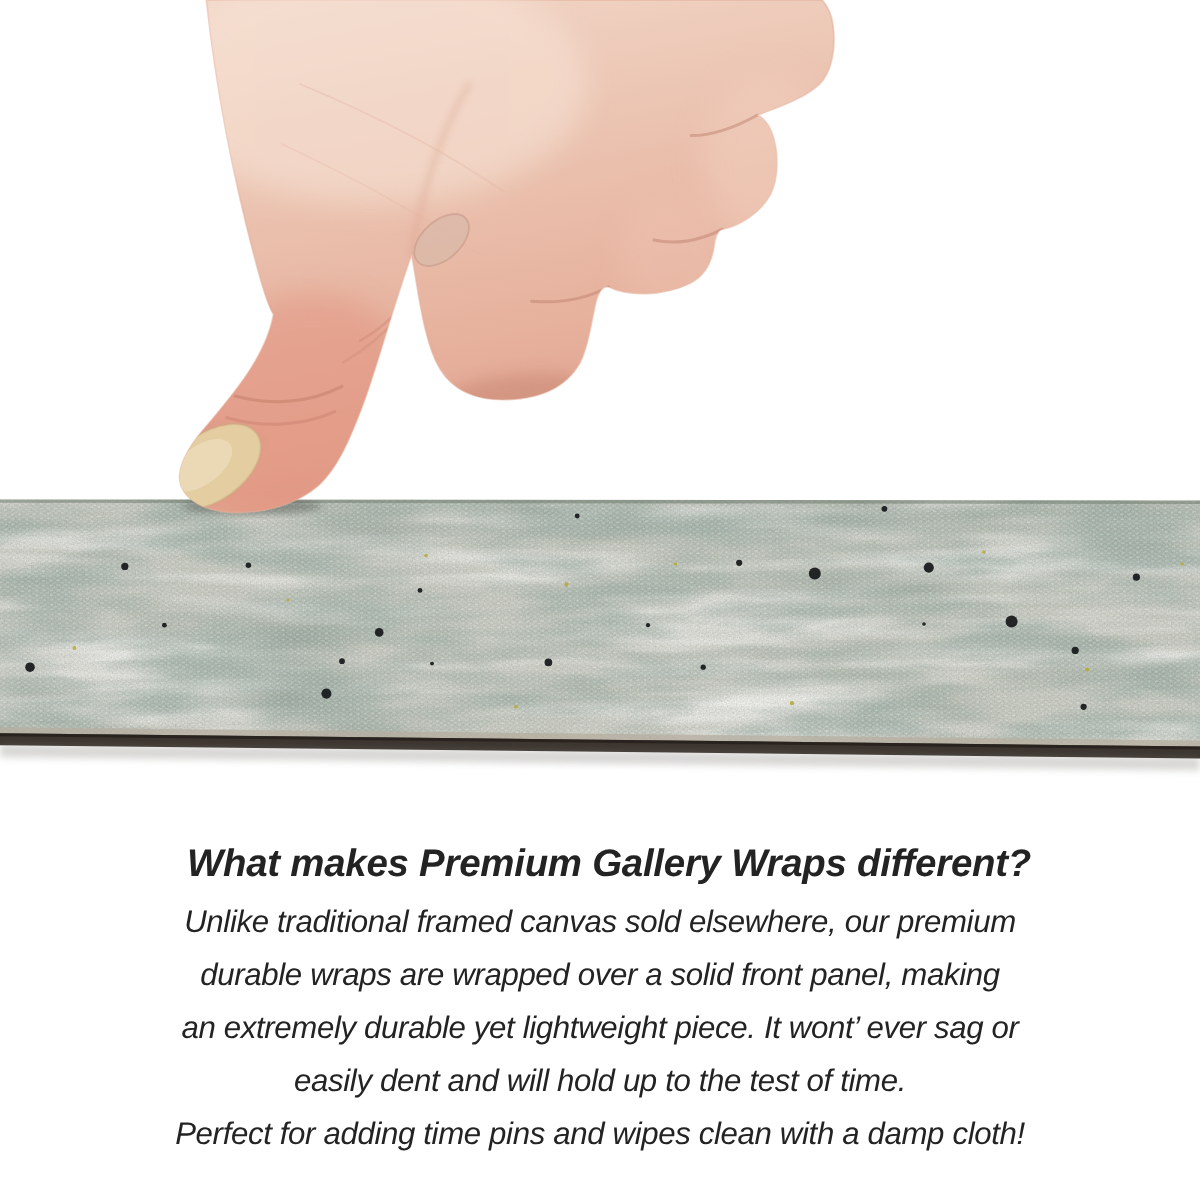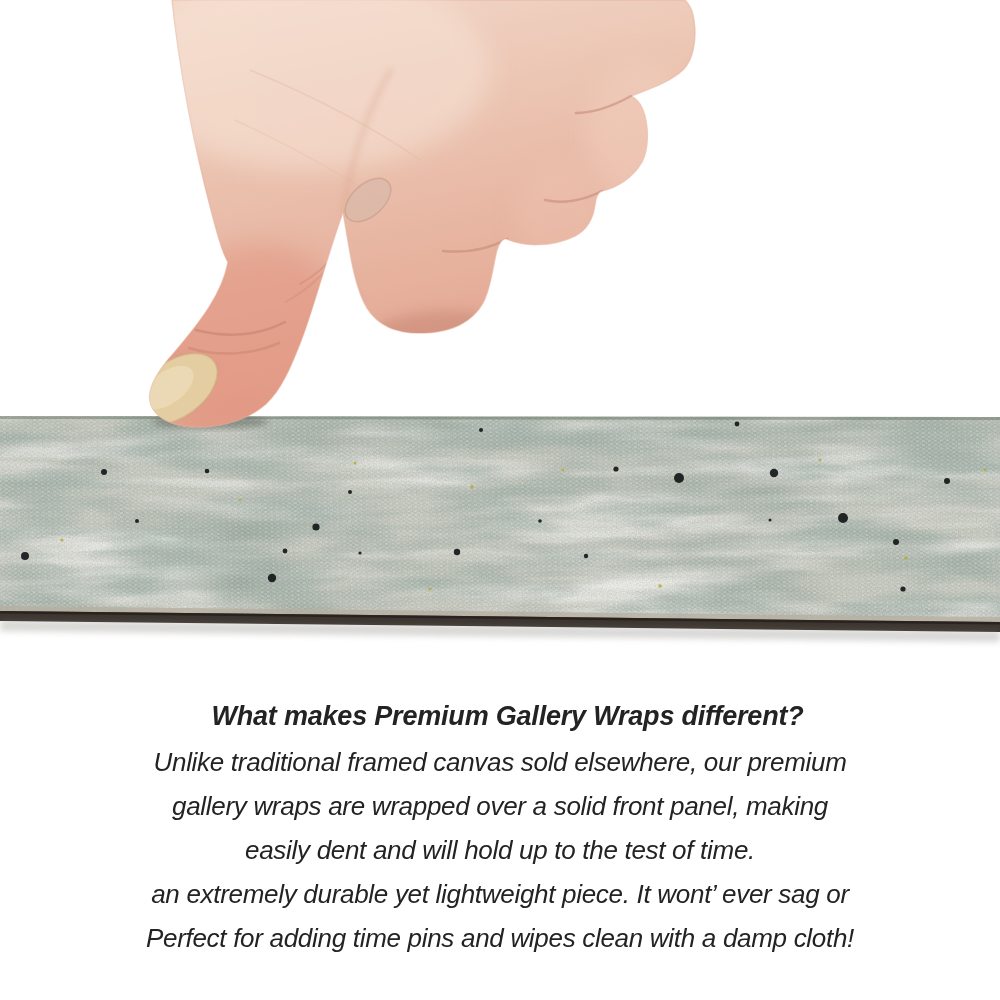--- a/index.html
+++ b/index.html
@@ -12,21 +12,21 @@
   }
   .photo{position:absolute;left:0;top:0;width:1000px;height:1000px;display:block;}
   .info{
     position:absolute;left:0;right:0;top:701px;
     text-align:center;
     font-style:italic;
     color:#232323;
   }
   .title{
     margin:0 0 10px 15px;
-    font-size:27px;
+    font-size:32px;
     font-weight:600;
     letter-spacing:-0.2px;
   }
   .line{
     margin:4px;
     font-size:26px;
     line-height:40px;
     font-weight:500;
     letter-spacing:-0.3px;
   }
@@ -216,19 +216,19 @@
             <ellipse cx="170" cy="383" rx="30" ry="16" fill="#f3e9cf" opacity="0.45"></ellipse>
           </g>
         </g>
       </g>
     </g>
   </svg>
 
   <div class="info">
     <h1 class="title">What makes Premium Gallery Wraps different?</h1>
     <p class="line">Unlike traditional framed canvas sold elsewhere, our premium</p>
-    <p class="line">gallery wraps are wrapped over a solid front panel, making</p>
+    <p class="line">durable wraps are wrapped over a solid front panel, making</p>
+    <p class="line">an extremely durable yet lightweight piece. It wont’ ever sag or</p>
     <p class="line">easily dent and will hold up to the test of time.</p>
-    <p class="line">an extremely durable yet lightweight piece. It wont’ ever sag or</p>
     <p class="line">Perfect for adding time pins and wipes clean with a damp cloth!</p>
   </div>
 
 </div>
 
 </body></html>

